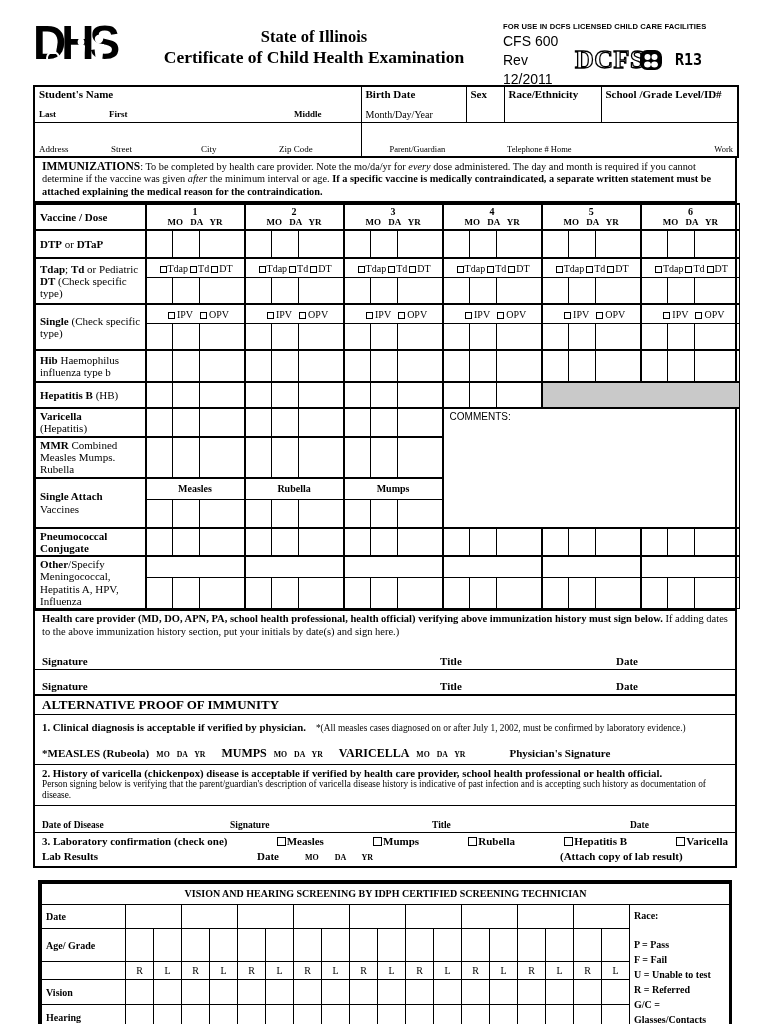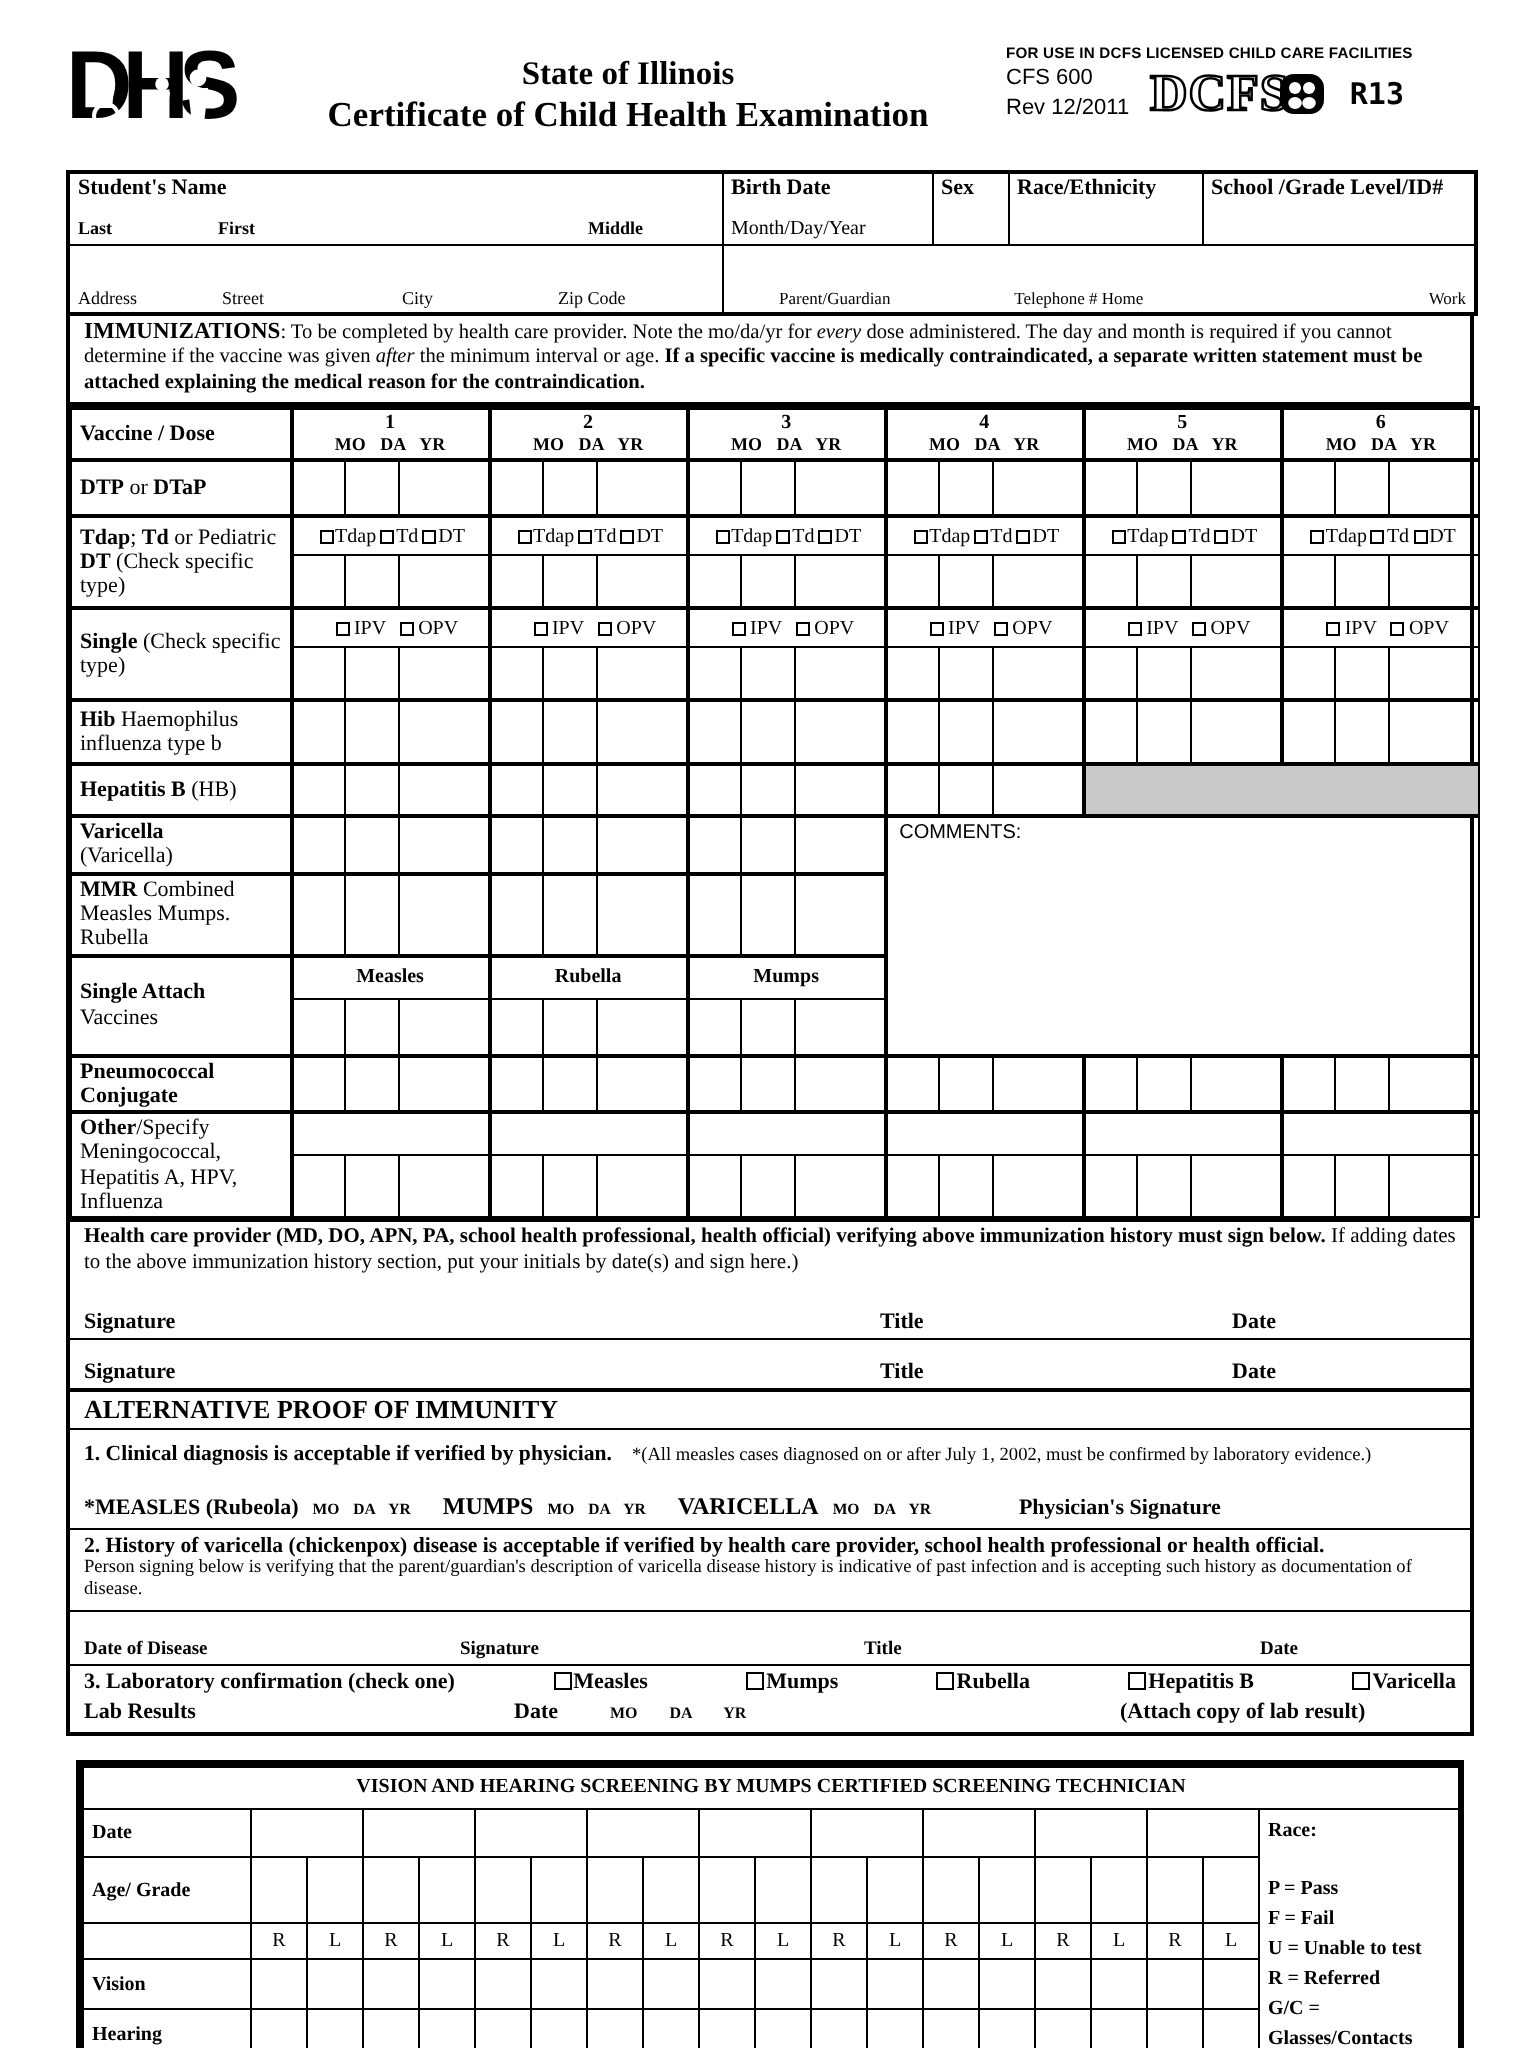--- a/index.html
+++ b/index.html
@@ -13,21 +13,21 @@
   .dhs-logo { position:relative; width:120px; padding-top:2px; }
   .dhs-txt { font-family:"Liberation Sans",sans-serif; font-weight:900; font-size:46px;
              line-height:44px; letter-spacing:-5px; display:inline-block; transform:scaleY(1.05); }
   .dhs-figs { position:absolute; left:4px; top:16px; width:100px; height:32px; }
   .titles { flex:1; text-align:center; padding-top:10px; }
   .t1 { font-weight:bold; font-size:16.5px; line-height:1.15; }
   .t2 { font-weight:bold; font-size:17.5px; line-height:1.15; }
   .hdr-right { width:234px; font-family:"Liberation Sans",sans-serif; padding-top:4px;margin-left:28px; }
   .notice { font-size:7.6px; font-weight:bold; letter-spacing:0.1px; }
   .hr-row { display:flex; align-items:center; margin-top:1px; }
-  .frm { font-size:11px; line-height:1.35; width:72px; }
+  .frm { font-size:14px; line-height:1.35; width:72px; }
   .dcfs-wrap { display:flex; align-items:center; }
   .dcfs-word { font-family:"Liberation Serif",serif; font-weight:bold; font-size:26px;
                color:#fff; -webkit-text-stroke:1.3px #000; letter-spacing:0.5px; line-height:1; }
   .dcfs-emblem { margin-left:-6px; }
   .rcode { font-family:"DejaVu Sans Mono",monospace; font-weight:bold; font-size:15px; margin-left:12px; }
 
   
   table { border-collapse:collapse; table-layout:fixed; }
   td { padding:0; }
 
@@ -380,21 +380,21 @@
             <td class="c0"></td>
             <td></td>
             <td></td>
             <td class="c0"></td>
             <td></td>
             <td></td>
         <td class="c0 gray" colspan="6"></td>
       </tr>
 
       <tr class="grp h27">
-        <td class="lbl vc"><b>Varicella</b><br><span>(Varicella)</span></td>
+        <td class="lbl vc"><b>Varicella</b><br><span>(Hepatitis)</span></td>
         <td class="c0"></td>
             <td></td>
             <td></td>
             <td class="c0"></td>
             <td></td>
             <td></td>
             <td class="c0"></td>
             <td></td>
             <td></td>
         <td class="comments" colspan="9" rowspan="4"><span>COMMENTS:</span></td>
@@ -565,21 +565,21 @@
           <col style="width:28px">
           <col style="width:28px">
           <col style="width:28px">
           <col style="width:28px">
           <col style="width:28px">
           <col style="width:28px">
         <col style="width:100px">
       </colgroup>
       <tbody>
           <tr>
-        <td class="vh-title" colspan="20">VISION AND HEARING SCREENING BY MUMPS CERTIFIED SCREENING TECHNICIAN</td>
+        <td class="vh-title" colspan="20">VISION AND HEARING SCREENING BY IDPH CERTIFIED SCREENING TECHNICIAN</td>
       </tr>
       <tr class="hd22">
         <td class="vlab">Date</td>
         <td class="p0" colspan="2"></td>
             <td class="p0" colspan="2"></td>
             <td class="p0" colspan="2"></td>
             <td class="p0" colspan="2"></td>
             <td class="p0" colspan="2"></td>
             <td class="p0" colspan="2"></td>
             <td class="p0" colspan="2"></td>

